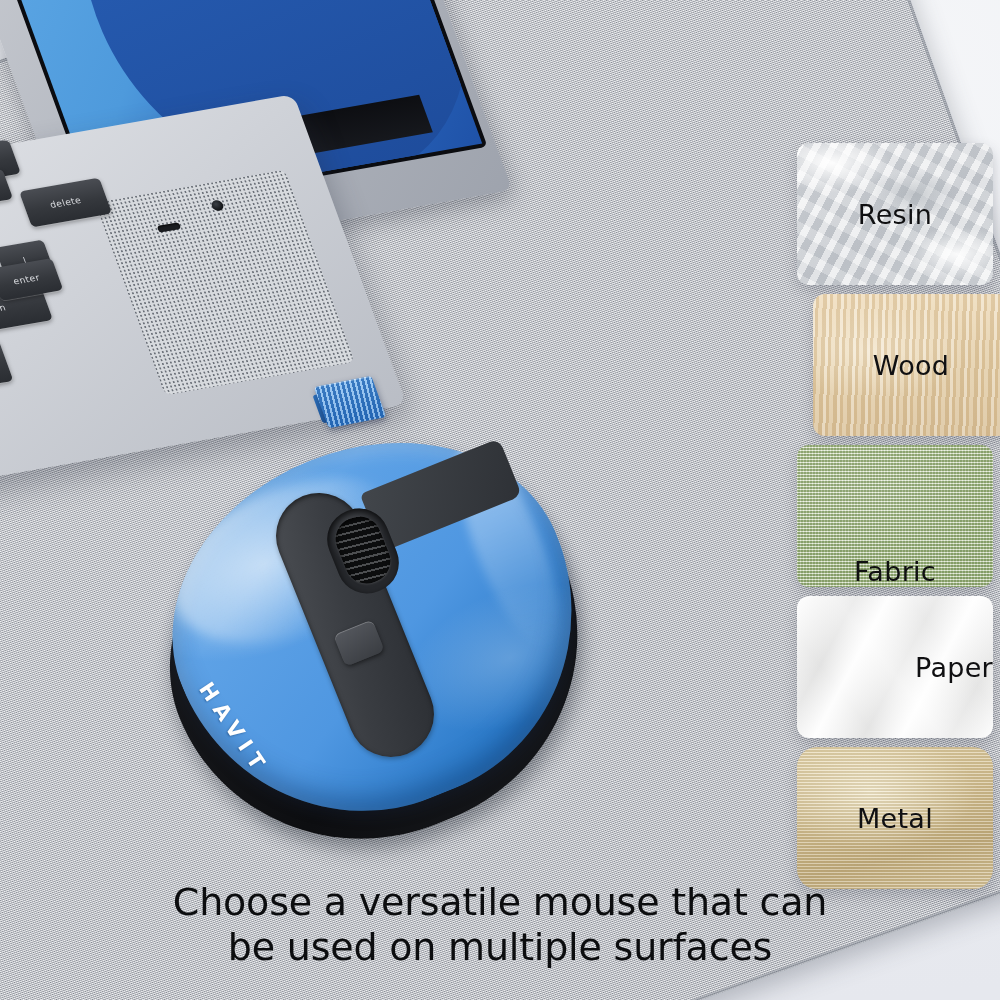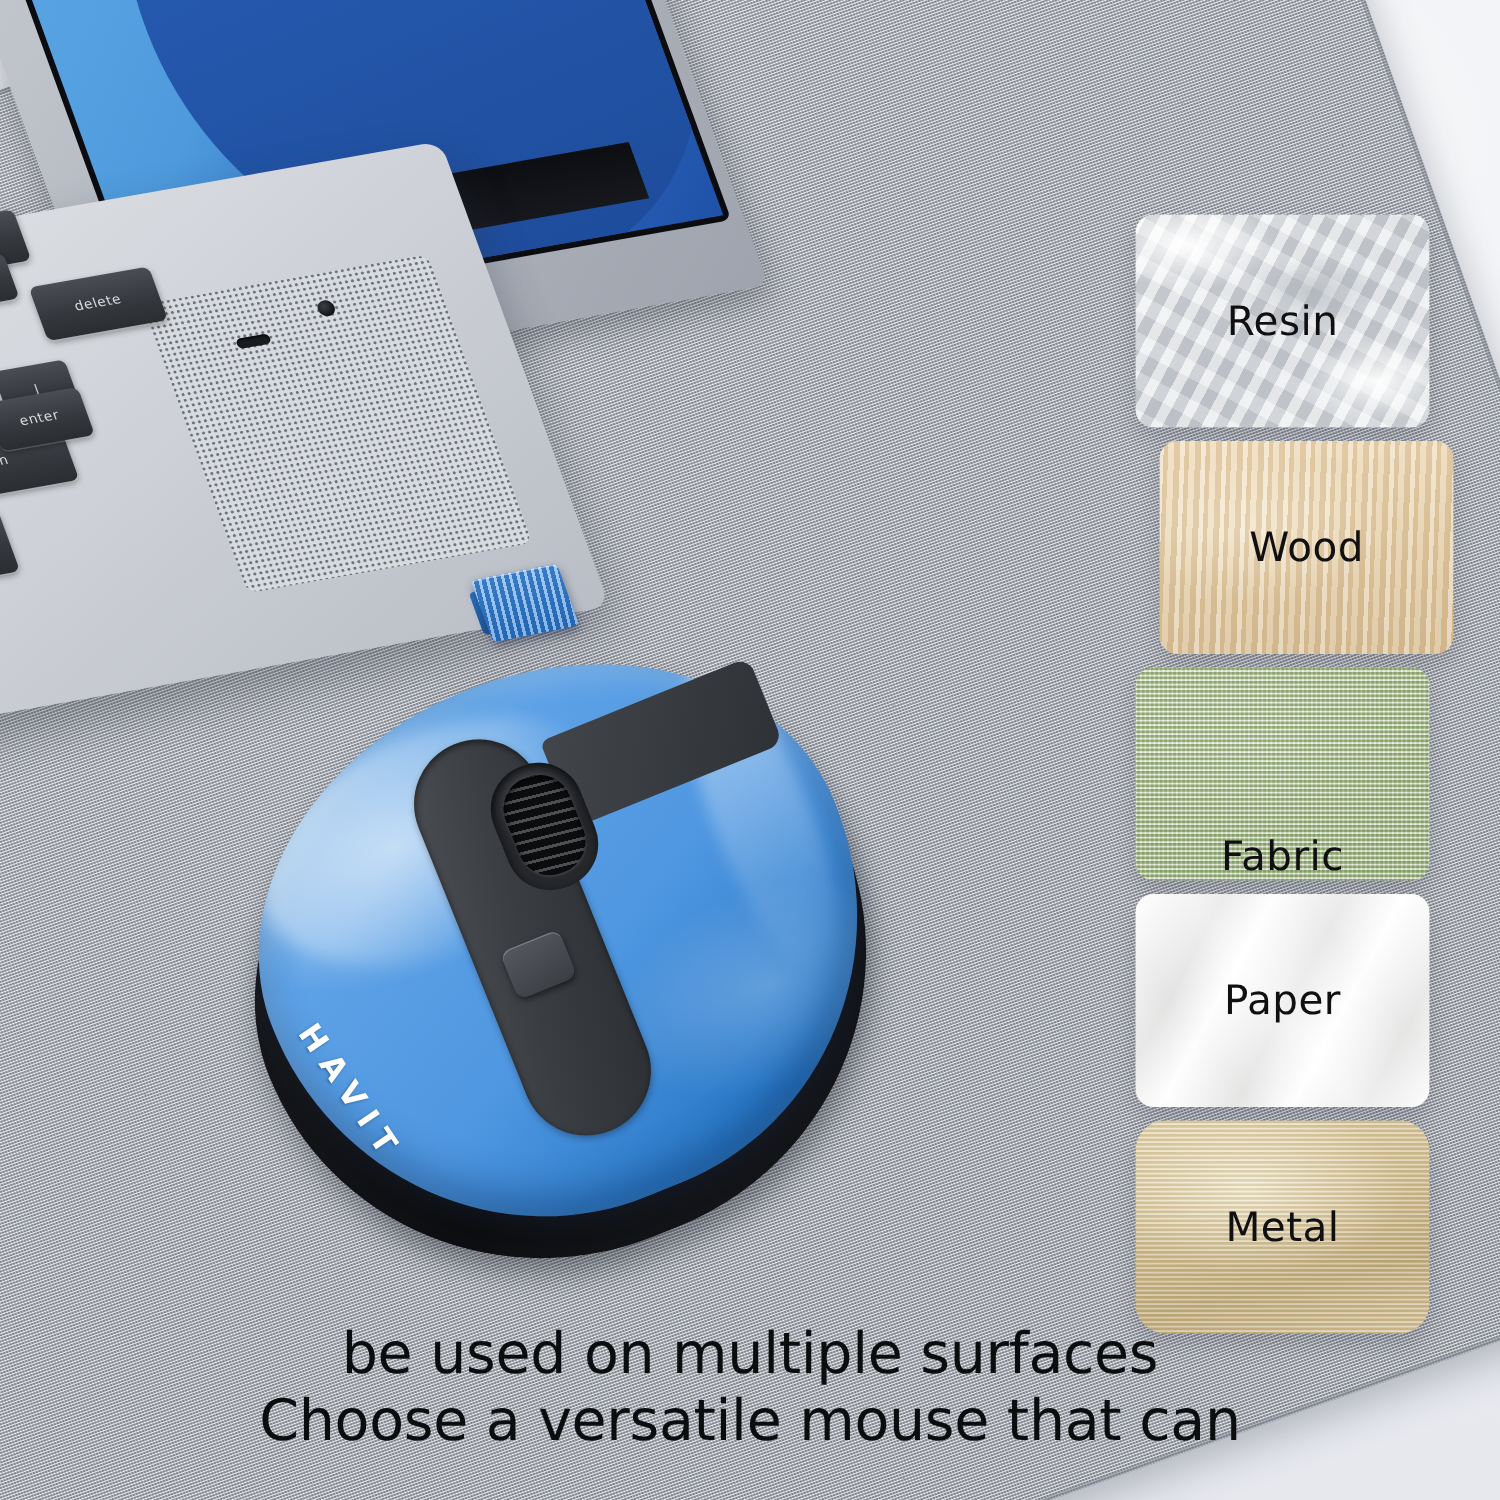--- a/index.html
+++ b/index.html
@@ -253,21 +253,21 @@
     font-size: 21px;
     font-weight: 700;
     letter-spacing: 7px;
     transform: rotate(56deg);
     transform-origin: left top;
     text-shadow: 0 1px 2px rgba(18,60,110,.55);
     white-space: nowrap;
   }
 
   
-  .swatches { position: absolute; left: 757px; top: 143px; width: 196px; }
+  .swatches { position: absolute; left: 757px; top: 143px; width: 196px; padding-left: 40px; }
   .swatch {
     position: relative;
     width: 196px; height: 142px;
     border-radius: 12px;
     margin-bottom: 9px;
     overflow: hidden;
     box-shadow: 0 6px 14px rgba(45,52,68,.22);
     display: flex; align-items: center; justify-content: center;
   }
   .swatch-label {
@@ -310,20 +310,21 @@
       linear-gradient(160deg, #c6d6a8 0%, #b2c694 55%, #a8bd8a 100%);
     background-size: 3px 3px, 3px 3px, 100% 100%, 100% 100%;
     align-items: flex-end;
   }
   .tex-paper {
     background-color: #f4f4f3;
     background-image:
       linear-gradient(118deg, rgba(255,255,255,.95) 0%, rgba(222,222,222,.5) 22%, rgba(255,255,255,.9) 34%, rgba(228,228,228,.5) 52%, rgba(255,255,255,.92) 66%, rgba(224,224,224,.45) 84%, rgba(255,255,255,.9) 100%),
       linear-gradient(52deg, rgba(255,255,255,.8) 0%, rgba(214,214,214,.42) 26%, rgba(255,255,255,.85) 48%, rgba(218,218,218,.4) 72%, rgba(255,255,255,.9) 100%),
       linear-gradient(180deg, #fbfbfa 0%, #eeeeec 100%);
+    justify-content: flex-end;
   }
   .tex-metal {
     background-color: #d5c294;
     background-image:
       repeating-linear-gradient(2deg, rgba(255,255,255,.36) 0 1px, rgba(150,131,88,.22) 1px 3px),
       radial-gradient(75% 55% at 38% 32%, rgba(255,250,230,.72) 0%, rgba(255,250,230,0) 72%),
       linear-gradient(168deg, #e6d6ad 0%, #d3bf91 42%, #c2ac7c 72%, #d8c69c 100%);
     background-size: 3px 3px, 100% 100%, 100% 100%;
     border-radius: 20px;
   }
@@ -407,17 +408,17 @@
     </div>
     <div class="swatch tex-paper">
       <span class="swatch-label">Paper</span>
     </div>
     <div class="swatch tex-metal">
       <span class="swatch-label">Metal</span>
     </div>
   </div>
 
   <div class="caption">
+    <span>Choose a versatile mouse that can</span>
     <span>be used on multiple surfaces</span>
-    <span>Choose a versatile mouse that can</span>
   </div>
 
 </div>
 
 </body></html>

